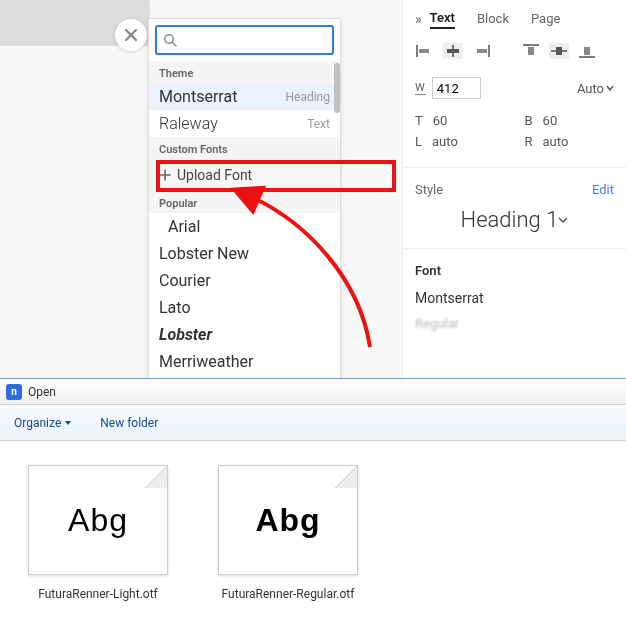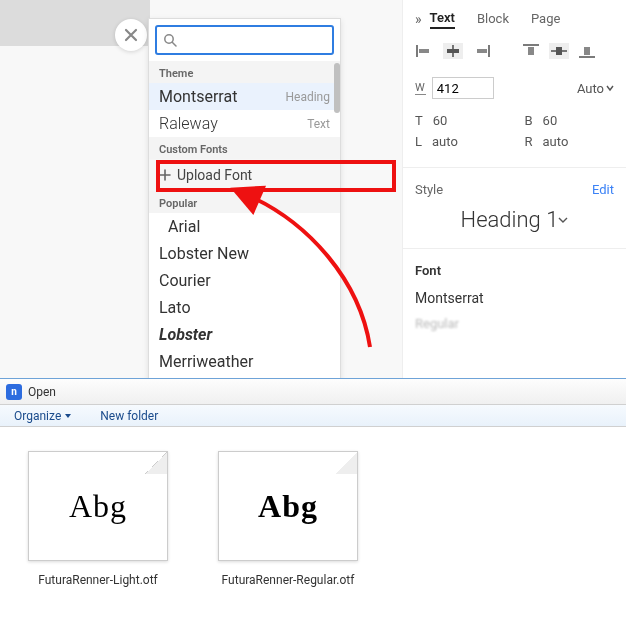--- a/index.html
+++ b/index.html
@@ -26,42 +26,42 @@
   .right-panel { position:absolute; top:0; right:0; width:224px; height:378px; background:#fff; border-left:1px solid #eee; padding: 8px 12px; }
   .tabs { display:flex; align-items:center; gap:0; margin-bottom:14px; }
   .tabs .chev { font-size:14px; color:#666; margin-right:8px; cursor:pointer; }
   .tabs .tab { font-size:13px; color:#666; padding: 2px 0; margin-right: 22px; cursor:pointer; }
   .tabs .tab.active { color:#222; font-weight:600; border-bottom:2px solid #222; }
   .align-row { display:flex; gap:30px; margin-bottom:18px; }
   .align-group { display:flex; gap:8px; }
   .align-btn { width:20px; height:16px; display:flex; align-items:center; justify-content:center; cursor:pointer; }
   .dim-row { display:flex; align-items:center; gap:6px; margin-bottom:14px; font-size:13px; color:#555; }
   .dim-row .wlabel { font-size:11px; color:#666; border-bottom:1px solid #888; letter-spacing:1px; }
-  .dim-row input { border:1px solid #ccc; width:62px; height:22px; padding:0 4px; font-size:13px; }
+  .dim-row input { border:1px solid #ccc; width:49px; height:22px; padding:0 4px; font-size:13px; }
   .dim-row .auto { margin-left:auto; display:flex; align-items:center; gap:2px; cursor:pointer; }
   .spacing-grid { display:grid; grid-template-columns: 1fr 1fr; gap:6px 20px; font-size:13px; color:#555; margin-bottom:18px; }
   .spacing-grid div { display:flex; gap:10px; }
   .divider { border-top:1px solid #eee; margin: 8px -12px 14px; }
   .style-row { display:flex; justify-content:space-between; font-size:13px; color:#666; margin-bottom:10px; }
   .style-row .edit { color:#3b82f6; cursor:pointer; }
   .style-value { font-size:22px; color:#333; font-weight:300; display:flex; justify-content:center; align-items:center; margin-bottom:16px; cursor:pointer; }
   .font-label { font-size:13px; font-weight:600; color:#333; margin-bottom:12px; }
   .font-value { font-size:14px; color:#333; margin-bottom:10px; }
   .font-weight-row { font-size:13px; color:#bbb; filter: blur(1px); }
 
   .file-dialog { position:absolute; left:0; right:0; top:378px; bottom:0; background:#fff; border-top:1px solid #6ea3d8; }
   .fd-title { display:flex; align-items:center; gap:6px; height:26px; background: linear-gradient(#fdfdfd,#f0f0f0); border-bottom:1px solid #d0d0d0; padding:0 6px; font-size:12px; color:#333; }
   .fd-title .app-icon { width:16px; height:16px; background:#2d6cdf; border-radius:3px; display:flex; align-items:center; justify-content:center; color:#fff; font-size:10px; font-weight:700; }
-  .fd-toolbar { display:flex; align-items:center; gap:28px; height:22px; background: linear-gradient(#f6fafe,#e9f2fb); border-bottom:1px solid #d0d0d0; padding:0 14px; font-size:12px; color:#1a4b8c; }
+  .fd-toolbar { display:flex; align-items:center; gap:28px; height:36px; background: linear-gradient(#f6fafe,#e9f2fb); border-bottom:1px solid #d0d0d0; padding:0 14px; font-size:12px; color:#1a4b8c; }
   .fd-toolbar .item { display:flex; align-items:center; gap:3px; cursor:pointer; }
   .fd-body { display:flex; gap:50px; padding:24px 28px; }
   .file-tile { display:flex; flex-direction:column; align-items:center; gap:12px; cursor:pointer; }
   .file-thumb { width:140px; height:110px; background:#fff; border:1px solid #ccc; box-shadow: 0 1px 3px rgba(0,0,0,0.15); position:relative; display:flex; align-items:center; justify-content:center; }
   .file-thumb .fold { position:absolute; top:0; right:0; width:22px; height:22px; background: linear-gradient(135deg, #fff 0 50%, #ccc 50% 52%, #eee 52% 100%); }
-  .file-thumb .abg { font-size:32px; font-family: Liberation Serif, serif; letter-spacing:1px; }
+  .file-thumb .abg { font-size:32px; font-family: Liberation Sans, sans-serif; letter-spacing:1px; }
   .file-name { font-size:12px; color:#333; }
 
   .arrow-svg { position:absolute; pointer-events:none; }
 
   
   .f-montserrat { font-family: Montserrat, -apple-system, sans-serif; }
   .f-raleway { font-family: Raleway, -apple-system, sans-serif; font-weight:300; }
   .f-arial { font-family: Arial, sans-serif; margin-left: 9px; }
   .f-courier { font-family: "Courier New", monospace; }
   .f-georgia { font-family: Georgia, serif; }

